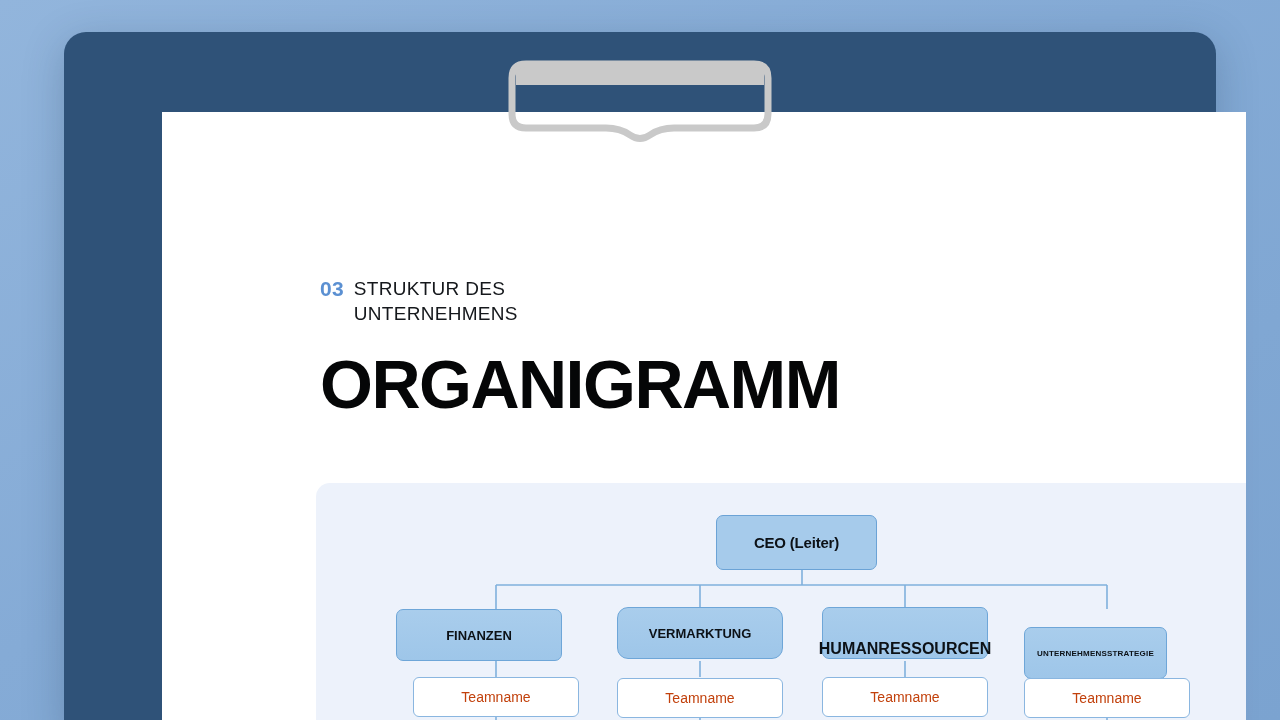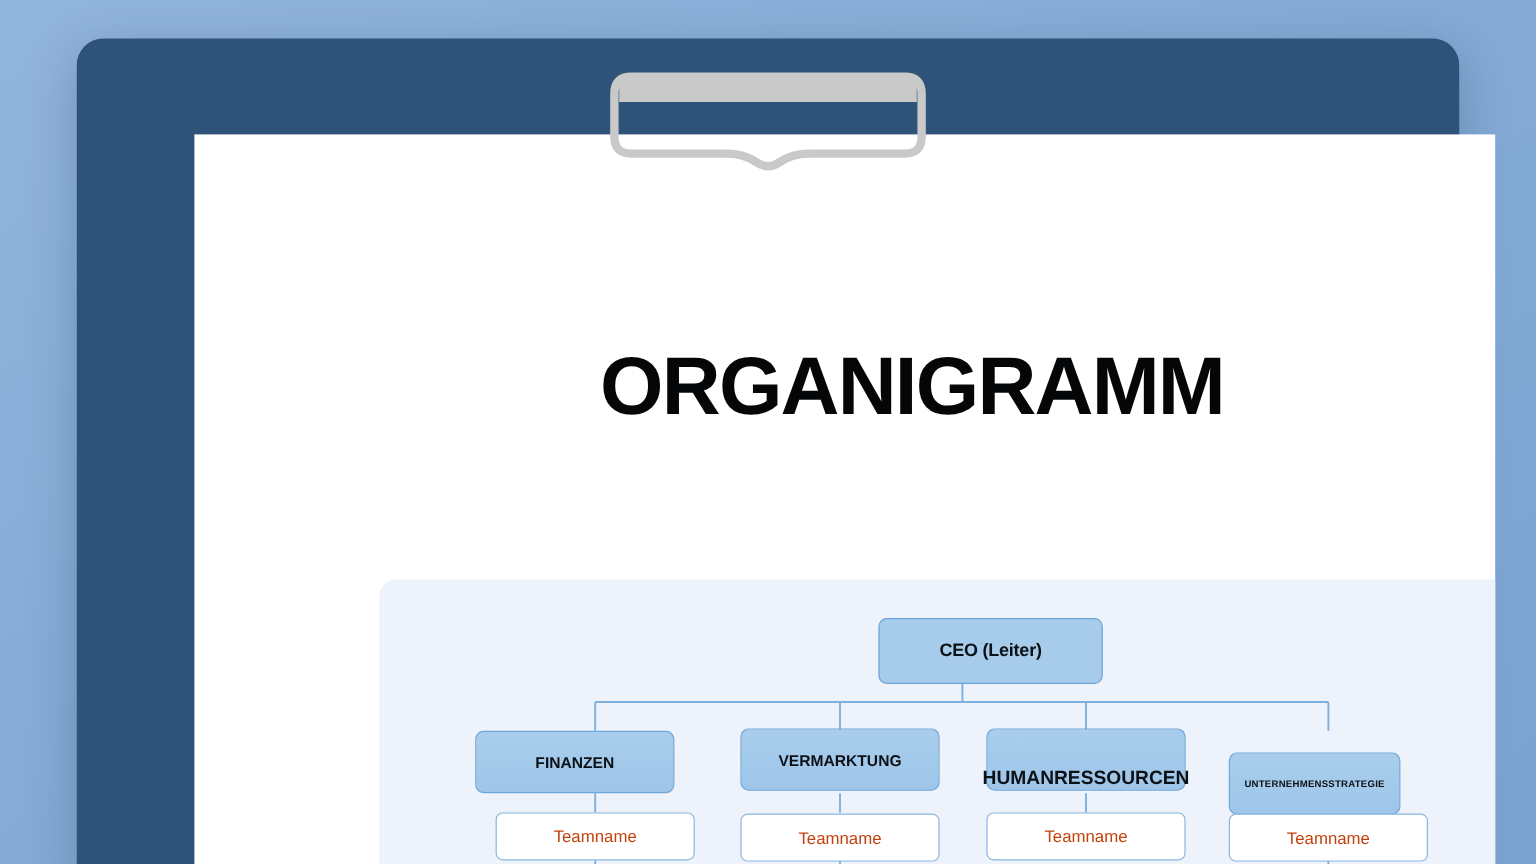--- a/index.html
+++ b/index.html
@@ -89,28 +89,27 @@
   #section-kicker {
     font-size: 19px;
     font-weight: 400;
     color: #15181c;
     line-height: 25px;
     letter-spacing: 0.3px;
     max-width: 268px;
     text-transform: uppercase;
   }
   #page-title {
-    margin-top: 12px;
+    margin-top: 24px;
     font-size: 68px;
     font-weight: 800;
     letter-spacing: -1.5px;
     color: #050607;
     line-height: 1;
     text-transform: uppercase;
-    text-align: right;
   }
 
   
   #chart-panel {
     position: absolute;
     left: 154px;
     top: 371px;
     width: 974px;
     height: 312px;
     background: #edf2fb;
@@ -158,20 +157,24 @@
 </head>
 <body>
 
 <div id="stage">
 
   <div id="device-frame">
 
     <div id="slide-canvas">
 
       <div id="heading-block">
+        <div id="eyebrow-row">
+          <span id="section-number">03</span>
+          <span id="section-kicker">STRUKTUR DES UNTERNEHMENS</span>
+        </div>
         <div id="page-title">ORGANIGRAMM</div>
       </div>
 
       <div id="chart-panel">
 
         <svg id="chart-svg" width="974" height="312" viewBox="0 0 974 312">
           <g fill="none" stroke="#7fb0dd" stroke-width="1.6">
 
             <path d="M486,87 L486,102"></path>
 
@@ -186,32 +189,32 @@
             <path d="M384,178 L384,194"></path>
             <path d="M589,178 L589,194"></path>
             <path d="M791,178 L791,194"></path>
 
             <path d="M180,234 L180,240"></path>
             <path d="M384,234 L384,240"></path>
             <path d="M791,234 L791,240"></path>
           </g>
         </svg>
 
-        <div class="node node-ceo" style="left:416px; top:32px; width:187px; height:55px;">
+        <div class="node node-ceo" style="left:400px; top:32px; width:161px; height:55px;">
           <span>CEO (Leiter)</span>
         </div>
 
         <div class="node node-dept" style="left:80px; top:126px; width:166px; height:52px; font-size:13px;">
           <span>FINANZEN</span>
         </div>
         <div class="node node-team" style="left:97px; top:194px; width:166px; height:40px;">
           <span>Teamname</span>
         </div>
 
-        <div class="node node-dept" style="left:301px; top:124px; width:166px; height:52px; font-size:13px;">
+        <div class="node node-dept" style="left:301px; top:124px; width:166px; height:52px; font-size:13px;border-radius:11px;">
           <span>VERMARKTUNG</span>
         </div>
         <div class="node node-team" style="left:301px; top:195px; width:166px; height:40px;">
           <span>Teamname</span>
         </div>
 
         <div class="node node-dept" style="left:506px; top:124px; width:166px; height:52px; font-size:16px;align-items:flex-end;">
           <span>HUMANRESSOURCEN</span>
         </div>
         <div class="node node-team" style="left:506px; top:194px; width:166px; height:40px;">

